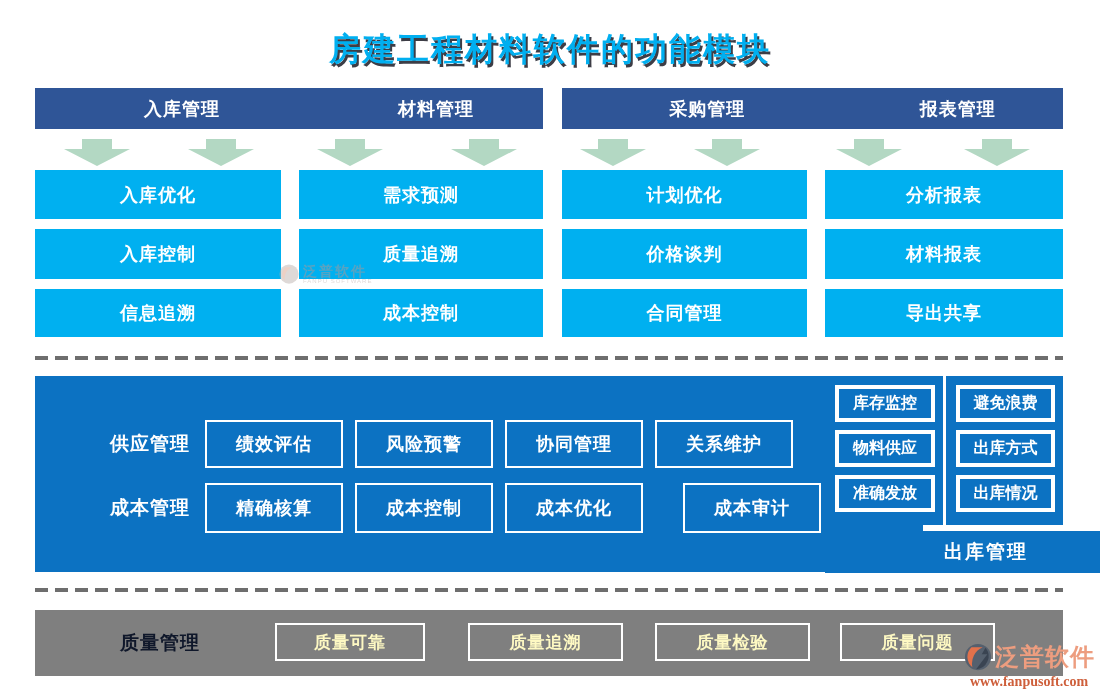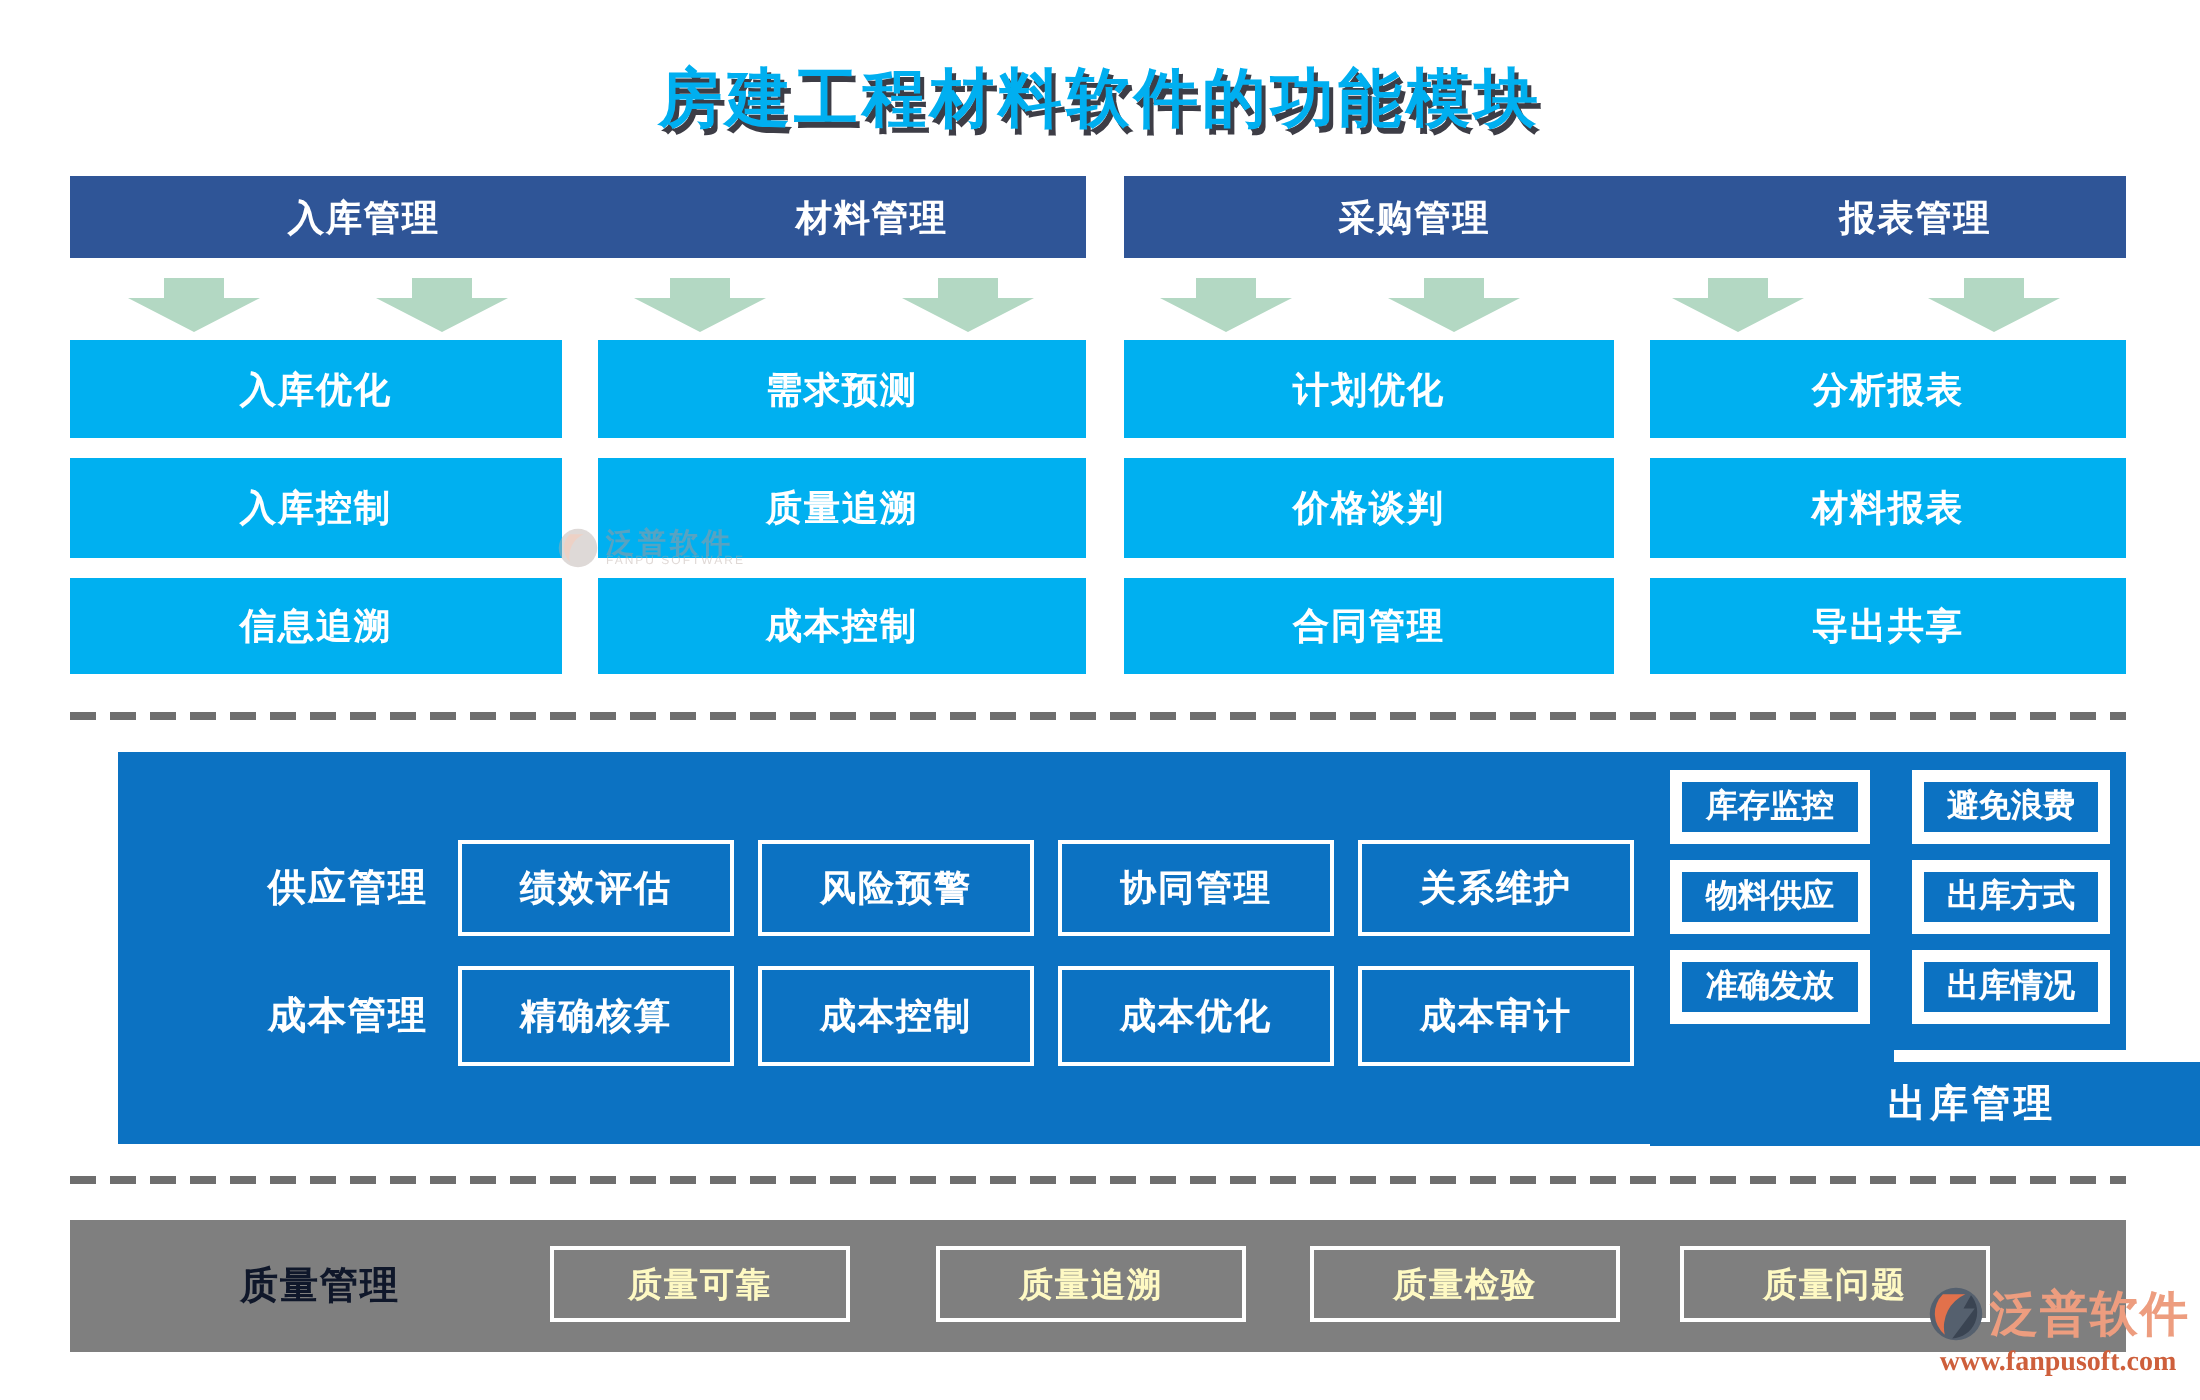--- a/index.html
+++ b/index.html
@@ -15,21 +15,21 @@
   .cyan{position:absolute;background:#00B0F0;color:#fff;font-size:18px;font-weight:bold;
         display:flex;align-items:center;justify-content:center;letter-spacing:1px;}
   .dash{position:absolute;left:35px;width:1028px;height:4px;
         background:repeating-linear-gradient(90deg,#6e6e6e 0 13px,transparent 13px 20px);}
   .panel{position:absolute;background:#0C72C2;}
   .mlabel{position:absolute;left:52px;width:126px;color:#fff;font-size:19px;font-weight:bold;
           display:flex;align-items:center;justify-content:center;letter-spacing:1px;}
   .mbox{position:absolute;width:138px;border:2px solid #fff;color:#fff;font-size:18px;
         font-weight:bold;display:flex;align-items:center;justify-content:center;
         letter-spacing:1px;box-sizing:border-box;background:transparent;}
-  .rbox{position:absolute;left:10px;right:8px;height:37px;border:6px solid #ffffff;color:#fff;
+  .rbox{position:absolute;left:10px;right:8px;height:37px;border:4px solid #ffffff;color:#fff;
         font-size:16px;font-weight:bold;display:flex;align-items:center;justify-content:center;
         box-sizing:border-box;}
   #outbar{position:absolute;left:825px;top:531px;width:238px;height:42px;background:#0C72C2;
           color:#fff;font-size:19px;font-weight:bold;display:flex;align-items:center;
           justify-content:center;letter-spacing:2px;padding-left:42px;}
   #qbar{position:absolute;left:35px;top:610px;width:1028px;height:66px;background:#7F7F7F;}
   #qlabel{position:absolute;left:60px;top:0;width:130px;height:66px;color:#0f172a;font-size:19px;
           font-weight:bold;display:flex;align-items:center;justify-content:center;letter-spacing:1px;}
   .qbox{position:absolute;top:13px;height:38px;border:2px solid #fff;color:#fef9c3;font-size:17px;
         font-weight:bold;display:flex;align-items:center;justify-content:center;
@@ -107,33 +107,33 @@
       <path d="M10 26 A14 14 0 0 1 10 6 L20 6 A18 18 0 0 0 10 26 Z" fill="#d99a80"></path>
     </svg>
     <div>
       <div class="wmname">泛普软件</div>
       <div class="wmsub">FANPU SOFTWARE</div>
     </div>
   </div>
 
   <div class="dash" style="top:356px;"></div>
 
-  <div class="panel" style="left:35px;top:376px;width:888px;height:196px;margin-left:24px;">
+  <div class="panel" style="left:35px;top:376px;width:888px;height:196px;">
     <div class="mlabel" style="top:44px;height:48px;">供应管理</div>
     <div class="mlabel" style="top:107px;height:50px;">成本管理</div>
 
     <div class="mbox" style="left:170px;top:44px;height:48px;">绩效评估</div>
     <div class="mbox" style="left:320px;top:44px;height:48px;">风险预警</div>
     <div class="mbox" style="left:470px;top:44px;height:48px;">协同管理</div>
     <div class="mbox" style="left:620px;top:44px;height:48px;">关系维护</div>
 
     <div class="mbox" style="left:170px;top:107px;height:50px;">精确核算</div>
     <div class="mbox" style="left:320px;top:107px;height:50px;">成本控制</div>
     <div class="mbox" style="left:470px;top:107px;height:50px;">成本优化</div>
-    <div class="mbox" style="left:620px;top:107px;height:50px;">成本审计</div>
+    <div class="mbox" style="left:648px;top:107px;height:50px;">成本审计</div>
   </div>
 
   <div class="panel" style="left:825px;top:376px;width:118px;height:149px;">
     <div class="rbox" style="top:9px;">库存监控</div>
     <div class="rbox" style="top:54px;">物料供应</div>
     <div class="rbox" style="top:99px;">准确发放</div>
   </div>
   <div class="panel" style="left:946px;top:376px;width:117px;height:149px;">
     <div class="rbox" style="top:9px;">避免浪费</div>
     <div class="rbox" style="top:99px;">出库情况</div>

